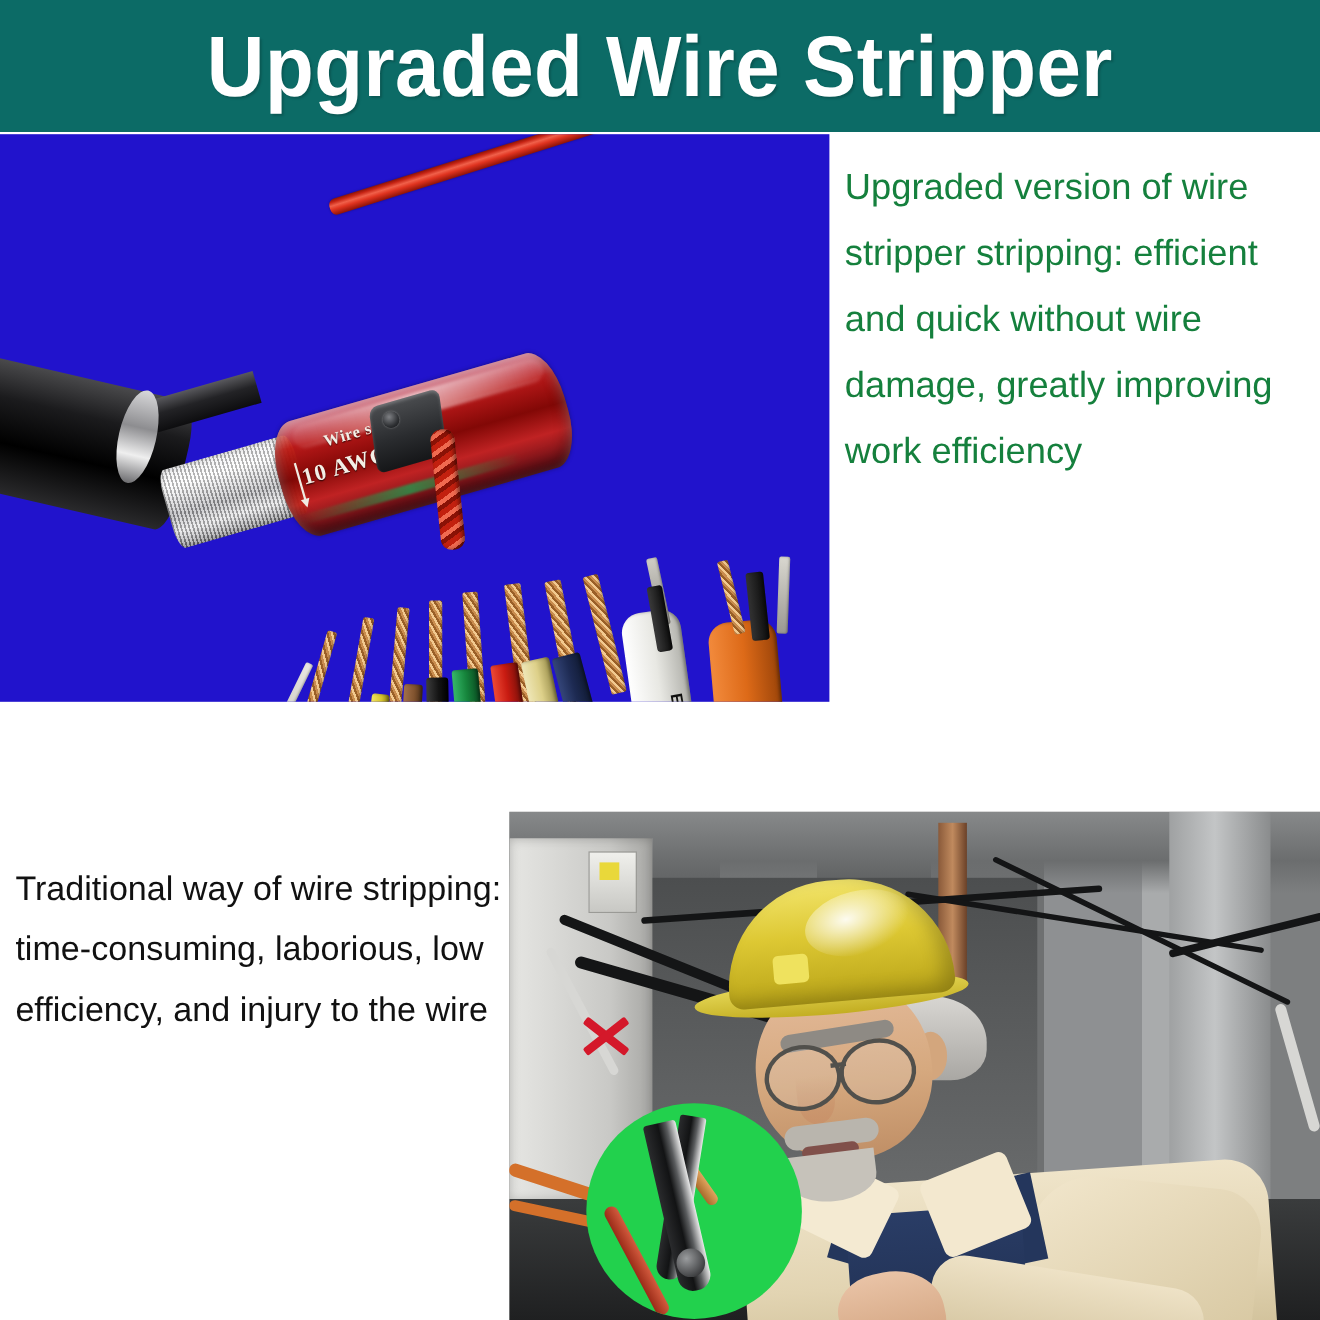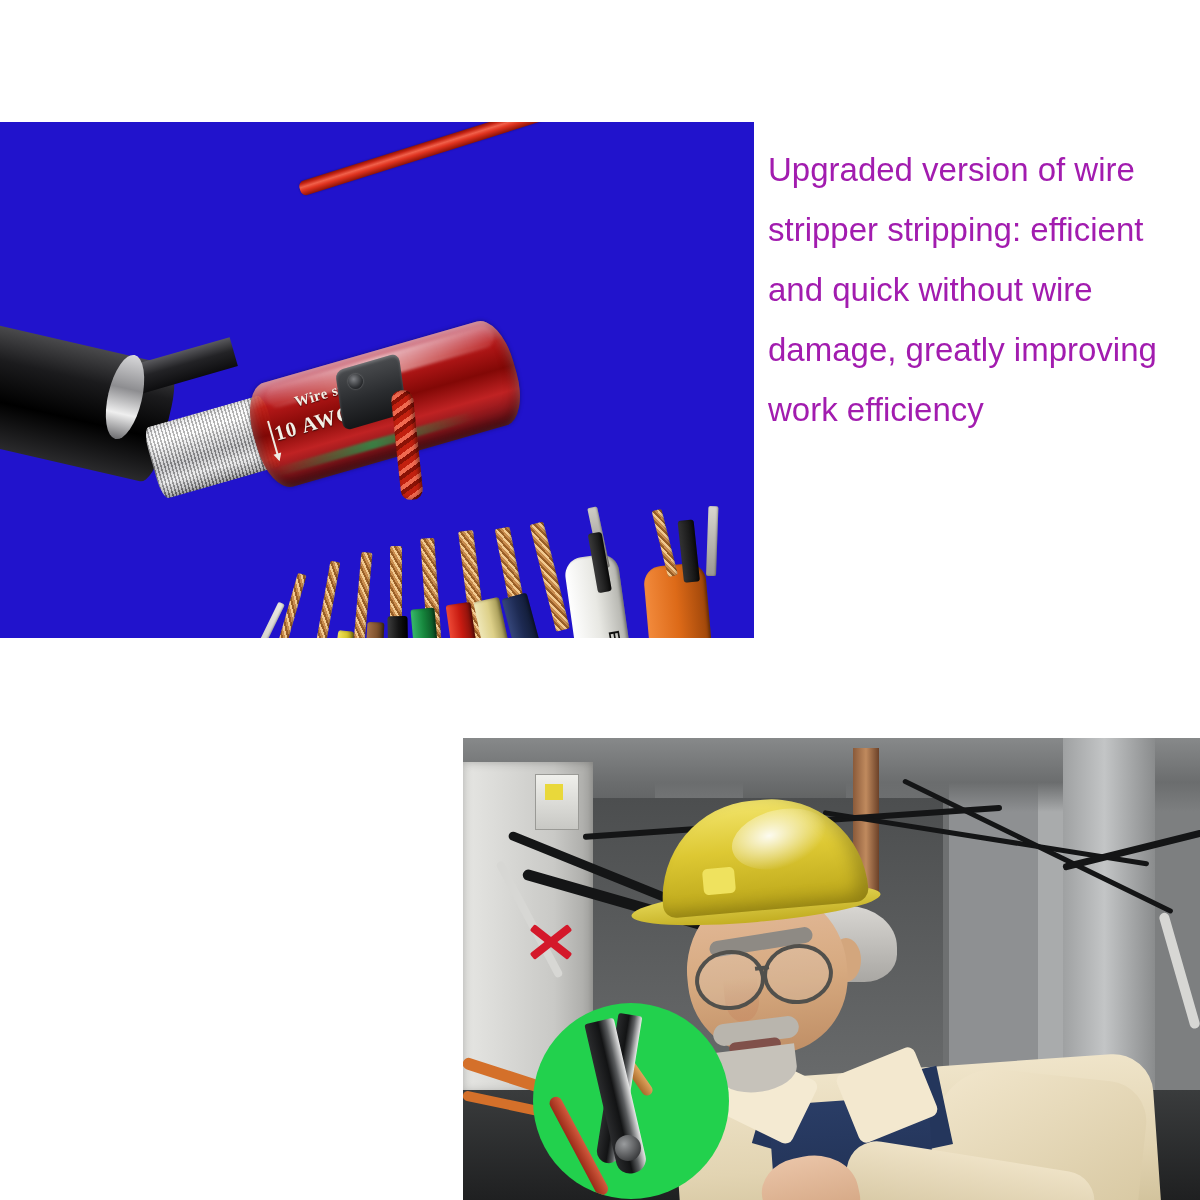--- a/index.html
+++ b/index.html
@@ -236,21 +236,21 @@
     white-space: nowrap;
     transform-origin: left center;
   }
   .wire-print-light { color: #1c1c1c; }
 
   
   #desc-upgraded {
     position: absolute;
     left: 768px; top: 140px;
     width: 420px;
-    color: #a21caf;
+    color: #15803d;
     font-size: 33px;
     line-height: 1.82;
     font-weight: 400;
   }
 
   
   #vs-badge {
     position: absolute;
     left: 583px; top: 638px;
     width: 104px; height: 104px;
@@ -602,20 +602,23 @@
     border-radius: 6px;
     transform: rotate(55deg);
     transform-origin: left center;
   }
 </style>
 </head>
 <body>
 
 <div id="page">
 
+  <div id="header-banner">
+    <div id="header-title">Upgraded Wire Stripper</div>
+  </div>
 
   <div id="product-photo">
 
     <div id="red-wire-main" class="red-wire"></div>
 
     <div id="drill-body"></div>
     <div id="hex-shank"></div>
     <div id="drill-collar"></div>
 
     <div id="stripper-collar"></div>
@@ -666,20 +669,21 @@
     <div class="wire" style="left:660px; top:442px; width:62px; height:200px; background:linear-gradient(to right,#f28a3c,#dd6a18 50%,#9b4409); transform:rotate(-5deg); border-radius:18px;"></div>
     <div class="wire-copper" style="left:668px; top:386px; width:10px; height:68px; transform:rotate(-14deg);"></div>
     <div class="wire" style="left:684px; top:398px; width:16px; height:62px; background:linear-gradient(to right,#333,#0c0c0c); transform:rotate(-6deg);"></div>
     <div class="wire-copper" style="left:706px; top:384px; width:10px; height:70px; transform:rotate(2deg); background:linear-gradient(to bottom,#d9d7d0,#9a9892);"></div>
 
   </div>
 
   <div id="desc-upgraded">Upgraded version of wire stripper stripping: efficient and quick without wire damage,  greatly improving work efficiency</div>
 
 
+  <div id="desc-traditional">Traditional way of wire stripping: time-consuming, laborious, low efficiency,  and injury to the wire</div>
 
   <div id="worker-photo">
     <div id="bg-wall"></div>
     <div id="bg-ceiling"></div>
     <div id="bg-dark-slab"></div>
     <div id="bg-pipe"></div>
     <div id="bg-pillar"></div>
     <div id="bg-panel-left"></div>
     <div id="bg-breaker"></div>
     <div id="bg-breaker-toggle"></div>

